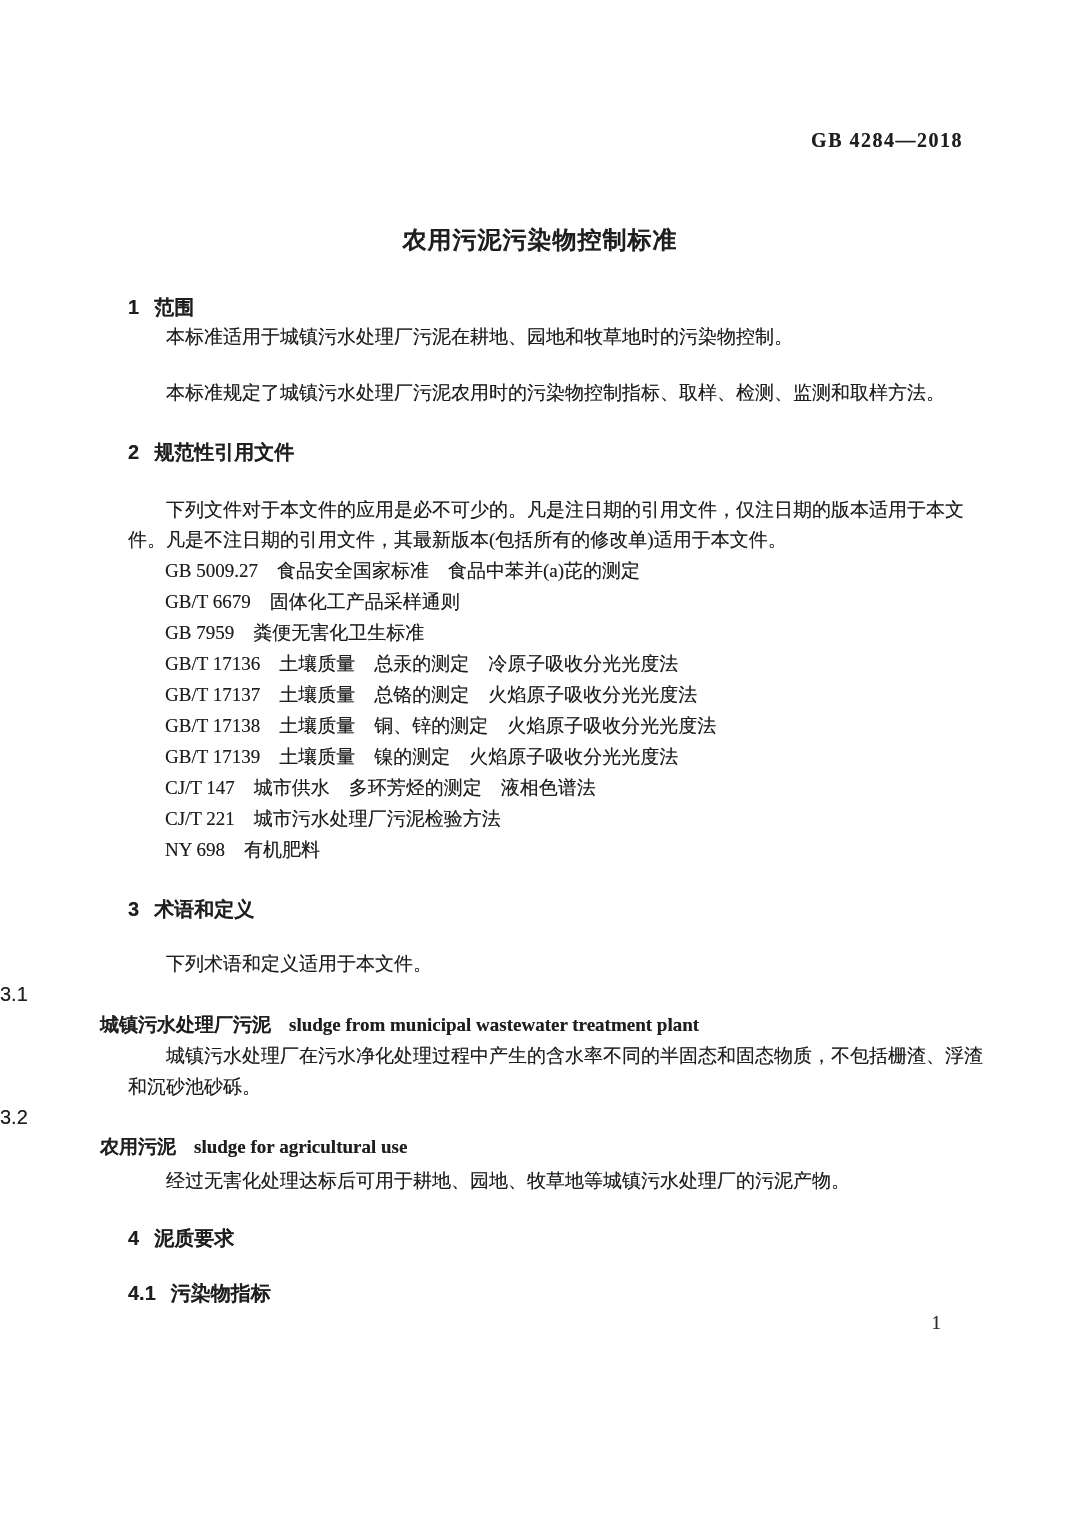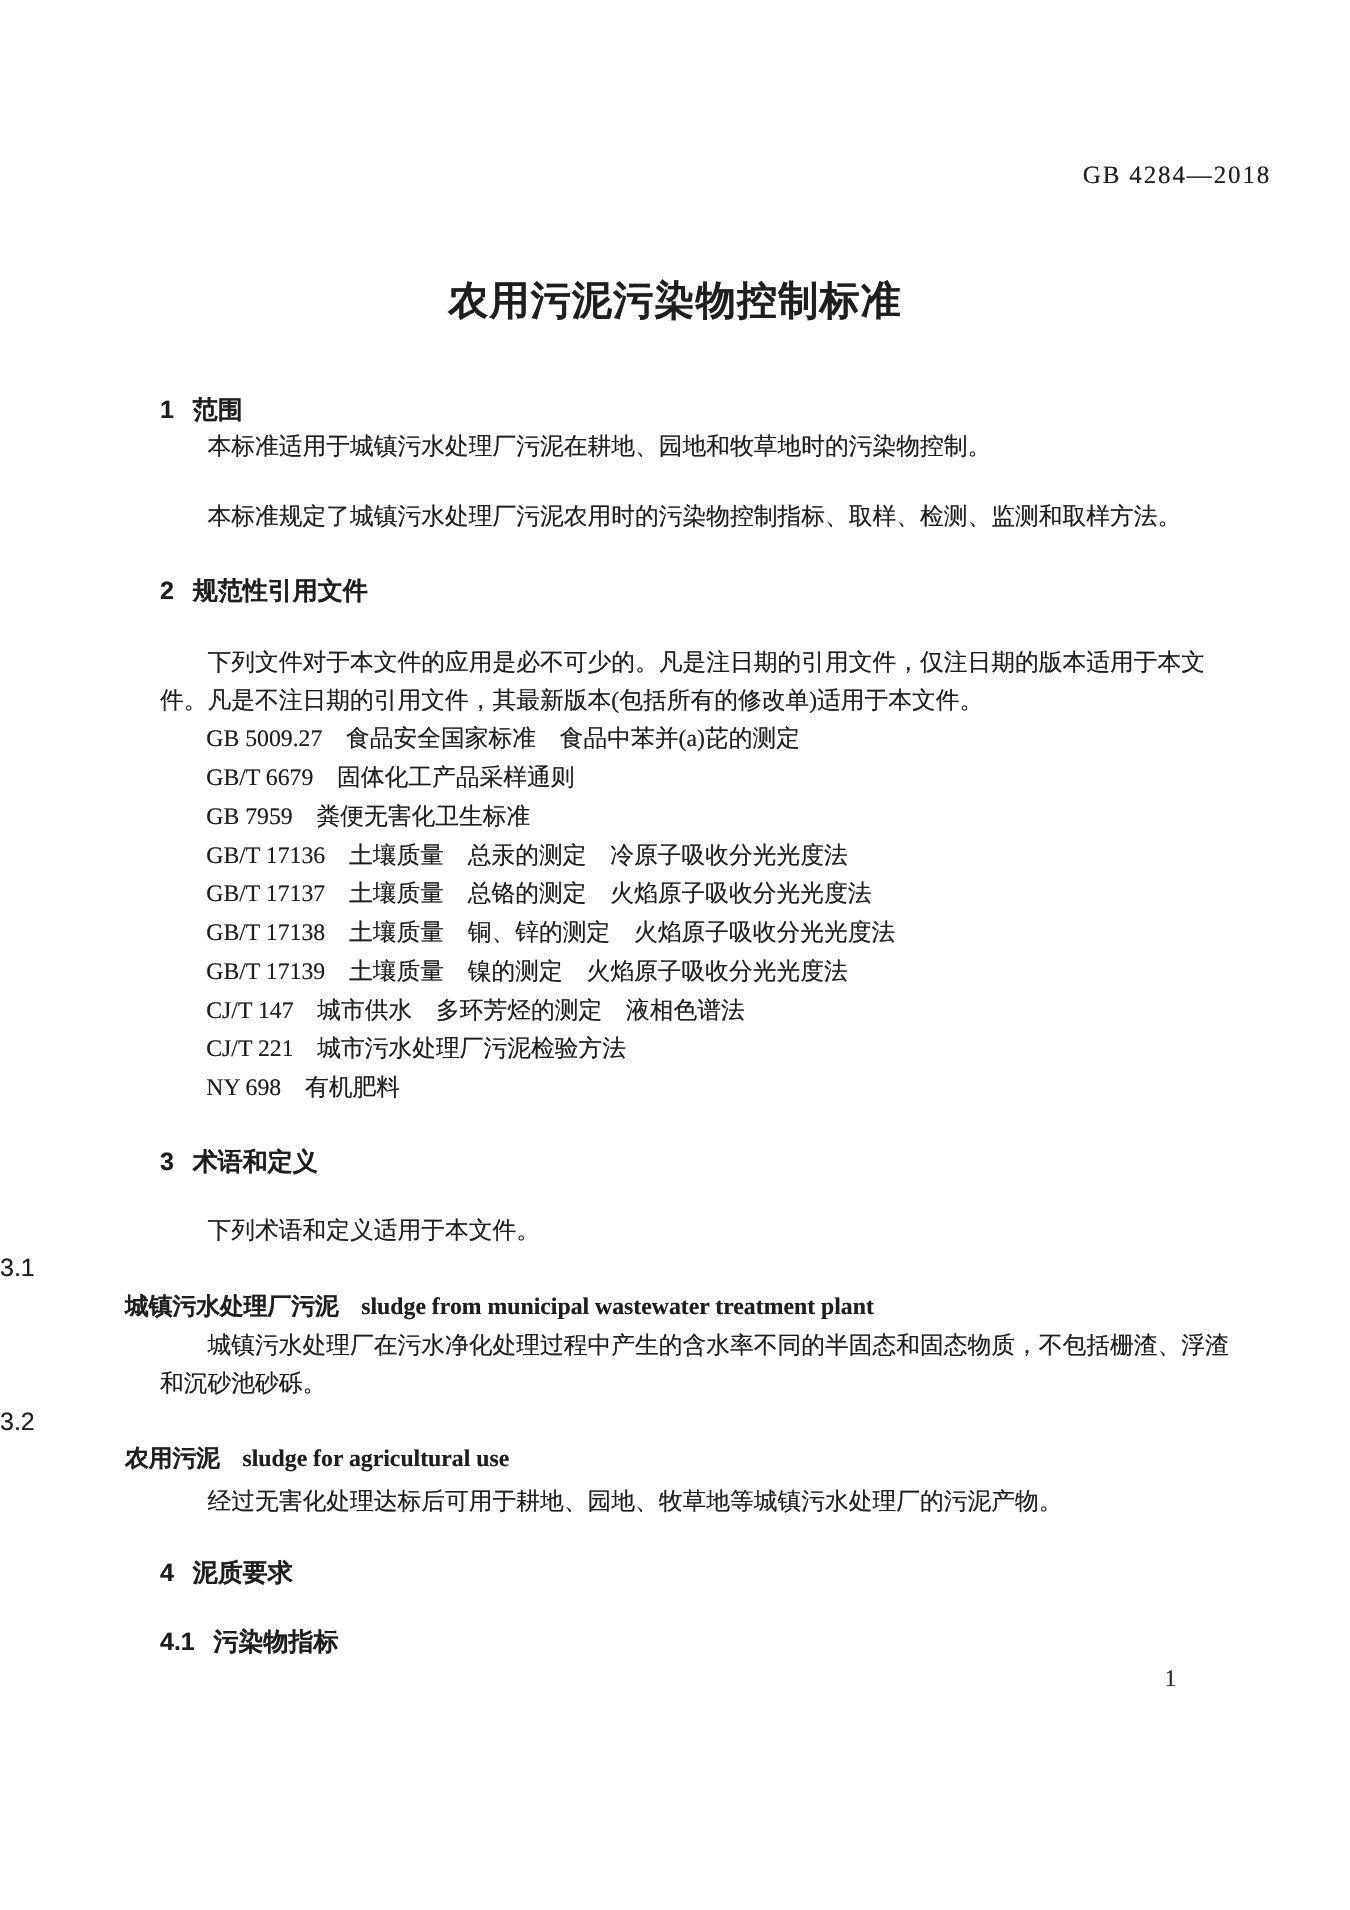--- a/index.html
+++ b/index.html
@@ -9,33 +9,33 @@
     background:#ffffff;
     color:#1e1e1e;
     font-family:"Liberation Serif",serif;
     font-size:19px;
     overflow:hidden;
     text-shadow:0 0 .4px rgba(0,0,0,.5);
   }
   .hdr{
     margin-top:125px;
     text-align:right;
-    padding-right:63px;
-    font-weight:400;
+    padding-right:117px;
+    font-weight:700;
     font-size:20px;
     letter-spacing:1.5px;
     line-height:30px;
     font-family:"Liberation Serif",serif;
   }
   .title{
     margin:63px 0 0 0;
     text-align:center;
     font-family:"Liberation Sans",sans-serif;
     font-weight:700;
-    font-size:32px;
+    font-size:24px;
     letter-spacing:1px;
     line-height:44px;
   }
   .h2{
     font-family:"Liberation Sans",sans-serif;
     font-weight:700;
     font-size:20px;
     line-height:30px;
     padding-left:128px;
   }
@@ -75,21 +75,21 @@
 </style>
 </head>
 <body>
 
 <div class="page">
 
   <div class="hdr">GB 4284—2018</div>
 
   <h1 class="title">农用污泥污染物控制标准</h1>
 
-  <div class="h2" style="margin-top:51px">
+  <div class="h2" style="margin-top:30px">
     <span class="num">1</span><span>范围</span>
   </div>
   <div class="line indent">本标准适用于城镇污水处理厂污泥在耕地、园地和牧草地时的污染物控制。</div>
   <div class="line indent" style="margin-top:26px">本标准规定了城镇污水处理厂污泥农用时的污染物控制指标、取样、检测、监测和取样方法。</div>
 
   <div class="h2" style="margin-top:29px">
     <span class="num">2</span><span>规范性引用文件</span>
   </div>
   <div class="line indent" style="margin-top:28px">下列文件对于本文件的应用是必不可少的。凡是注日期的引用文件，仅注日期的版本适用于本文</div>
   <div class="line">件。凡是不注日期的引用文件，其最新版本(包括所有的修改单)适用于本文件。</div>

